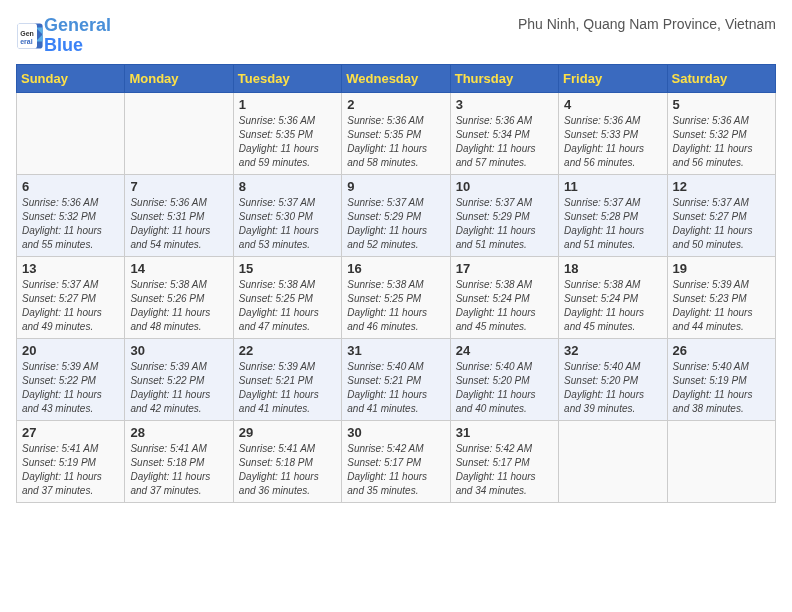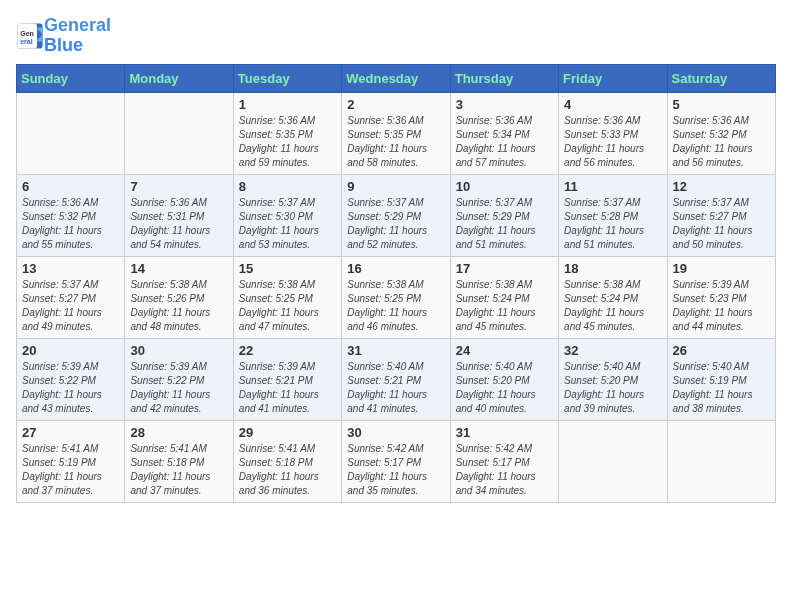--- a/index.html
+++ b/index.html
@@ -45,21 +45,21 @@
       font-size: 14px;
       color: #555;
     }
     table {
       width: 100%;
       border-collapse: collapse;
       table-layout: fixed;
     }
     thead tr th {
       background-color: #3a6abf;
-      color: #86efac;
+      color: #fde047;
       padding: 6px 4px;
       text-align: left;
       font-size: 13px;
       border: 1px solid #2a5aaf;
     }
     tbody tr td {
       border: 1px solid #ccc;
       vertical-align: top;
       padding: 4px 5px;
       font-size: 10.5px;
@@ -101,20 +101,21 @@
     <div>
       <div class="logo-text">
         <span>General</span>
       </div>
       <div class="logo-text">
         <span style="color:#3b82f6;text-align:right;">Blue</span>
       </div>
     </div>
   </div>
   <div class="title-area">
+    <div class="subtitle">Phu Ninh, Quang Nam Province, Vietnam</div>
   </div>
 </div>
 
 <table>
   <thead>
     <tr>
     <th>Sunday</th>
         <th>Monday</th>
         <th>Tuesday</th>
         <th>Wednesday</th>

